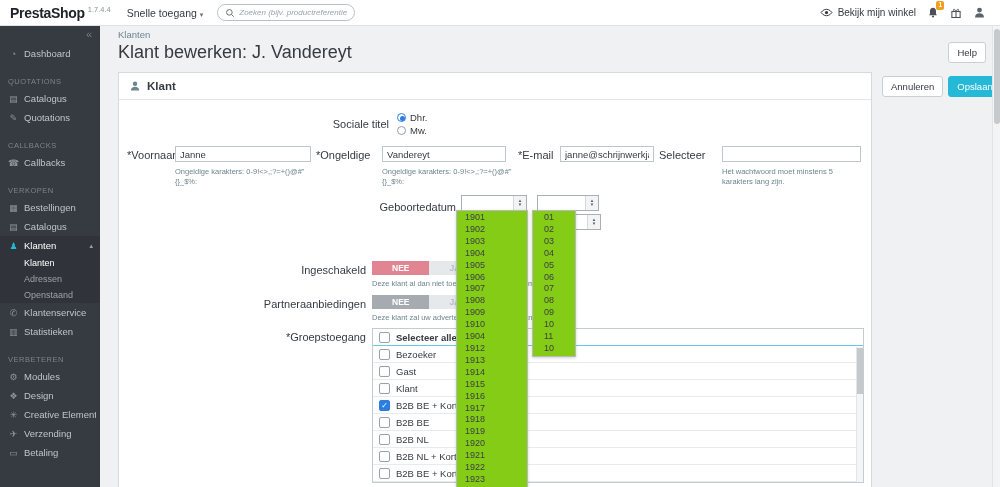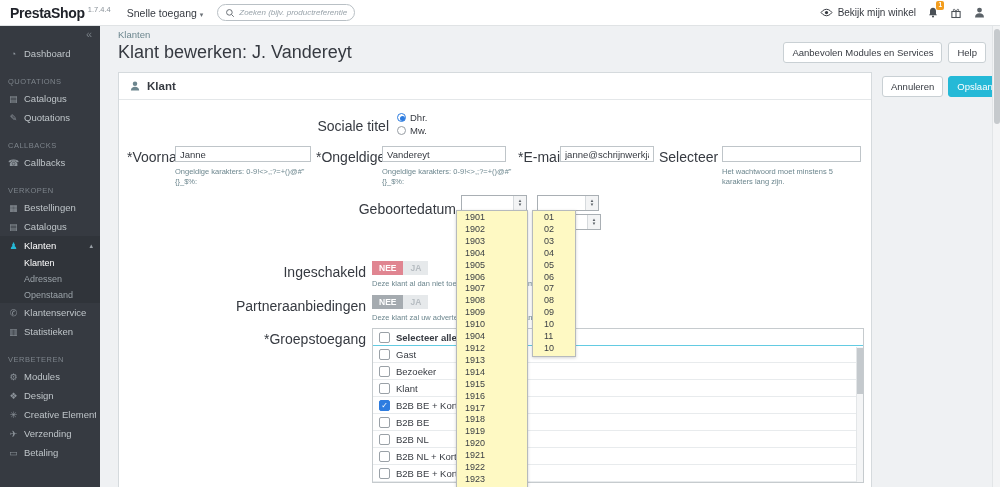--- a/index.html
+++ b/index.html
@@ -47,21 +47,21 @@
   .btn { background:#fff; border:1px solid #c9d0d4; border-radius:3px; font-size:9.5px; color:#363a41; padding:4px 8px; cursor:pointer; font-family:inherit; white-space:nowrap; }
   .btn-primary { background:#25b9d7; border-color:#25b9d7; color:#fff; }
 
   .body-row { display:flex; align-items:flex-start; margin:9px 14px 0 18px; gap:10px; }
   .panel { background:#fff; border:1px solid #d5dadd; flex:0 0 754px; width:754px; min-height:600px; position:relative; }
   .panel-head { display:flex; align-items:center; gap:6px; padding:7px 10px; border-bottom:1px solid #e4e7e9; font-size:11.5px; font-weight:bold; color:#363a41; }
   .side-actions { display:flex; gap:5px; margin-top:4px; }
 
   .panel-body { position:relative; padding-top:12px; font-size:10px; }
   .form-row { display:flex; align-items:flex-start; margin-bottom:10px; }
-  .form-label { text-align:right; font-size:14px; color:#363a41; padding-top:3px; flex:0 0 auto; }
+  .form-label { text-align:right; font-size:11px; color:#363a41; padding-top:3px; flex:0 0 auto; }
   .hint { font-size:7.5px; color:#6c868e; line-height:9.5px; }
 
   
   .lbl-social { width:270px; padding-top:6px; }
   .radio-group { margin-left:8px; display:flex; flex-direction:column; gap:2px; }
   .radio-row { display:flex; align-items:center; font-size:9.5px; cursor:pointer; }
   .radio { width:9px; height:9px; border:1px solid #979da3; border-radius:50%; display:inline-block; margin-right:4px; background:#fff; position:relative; }
   .radio[data-sel="true"] { border-color:#2d7ce0; }
   .radio[data-sel="true"]::after { content:""; position:absolute; left:2px; top:2px; width:5px; height:5px; border-radius:50%; background:#2d7ce0; }
 
@@ -74,39 +74,39 @@
   
   .row-birth { position:relative; height:40px; margin-bottom:26px; }
   .lbl-birth { position:absolute; left:0; top:3px; width:337px; text-align:right; }
   .sel-box { position:absolute; height:16px; border:1px solid #a9afb4; background:#fff; display:flex; align-items:center; font-size:9px; color:#363a41; padding-left:4px; cursor:pointer; }
   .spin { margin-left:auto; width:13px; align-self:stretch; display:flex; flex-direction:column; align-items:center; justify-content:center; color:#5a6066; font-size:4.5px; line-height:4px; border-left:1px solid #d6dadd; background:#f3f4f5; }
 
   
   .lbl-toggle { width:247px; }
   .toggle-wrap { margin-left:6px; }
   .switch { display:inline-flex; cursor:pointer; }
-  .switch span { padding:2px 7px; font-size:8.5px; font-weight:bold; line-height:10px; }
+  .switch span { padding:2px 20px; font-size:8.5px; font-weight:bold; line-height:10px; }
   .switch .no { color:#fff; background:#e08591; }
   .switch.gray .no { background:#a5abb0; }
   .switch .yes { background:#e6e9eb; color:#b6bcc1; }
   .toggle-wrap .hint { margin-top:4px; }
   .row-enabled, .row-partner { margin-bottom:6px; }
 
   
   .grp-table { margin-left:6px; width:492px; border:1px solid #c6cbce; background:#fff; position:relative; }
   .grp-row { display:flex; align-items:center; height:17px; border-bottom:1px solid #e8ebed; padding-left:6px; gap:6px; font-size:9.5px; color:#363a41; cursor:pointer; }
   .grp-row[data-header="true"] { font-weight:bold; border-bottom:1px solid #63cbe2; }
   .checkbox { width:11px; height:11px; border:1px solid #9aa1a7; border-radius:2px; background:#fff; display:flex; align-items:center; justify-content:center; font-size:8px; color:#fff; flex:0 0 auto; }
   .checkbox[data-checked="true"] { background:#2d7ce0; border-color:#2d7ce0; }
   .checkbox[data-checked="true"]::after { content:"✓"; }
   .grp-scroll { position:absolute; top:18px; right:0; width:7px; bottom:0; background:#f4f5f6; border-left:1px solid #e3e6e8; cursor:pointer; }
   .grp-thumb { position:absolute; top:1px; left:0; width:6px; height:46px; background:#c4c9cd; }
 
   
-  .listbox { position:absolute; background:#fef9c3; border:1px solid #b6babd; z-index:20; box-shadow:0 1px 3px rgba(0,0,0,.18); padding:1px 0; }
+  .listbox { position:absolute; background:#84cc16; border:1px solid #b6babd; z-index:20; box-shadow:0 1px 3px rgba(0,0,0,.18); padding:1px 0; }
   .listbox .opt { font-size:9px; color:#3c4045; line-height:11.9px; padding-left:8px; cursor:pointer; }
   .listbox.years { left:337px; top:137px; width:72px; }
   .listbox.months { left:413px; top:137px; width:44px; }
   .listbox.months .opt { padding-left:11px; }
 
   
   .page-scrollbar { position:absolute; right:0; top:26px; width:8px; bottom:0; background:#f3f4f5; border-left:1px solid #e2e5e7; z-index:40; cursor:pointer; }
   .page-thumb { position:absolute; top:3px; left:1px; width:6px; height:95px; background:#c6cacd; border-radius:3px; }
 </style>
 </head>
@@ -290,21 +290,20 @@
           </div>
       </div>
     </div>
 </div>
 
 <div class="content">
   <div class="breadcrumb">Klanten</div>
   <div class="page-head">
     <div class="page-title">Klant bewerken: J. Vandereyt</div>
     <div class="head-buttons">
-      <button class="btn">Aanbevolen Modules en Services</button>
       <button class="btn">Help</button>
     </div>
   </div>
 
   <div class="body-row">
 
     <div class="panel">
       <div class="panel-head">
         <svg width="12" height="12" viewBox="0 0 16 16">
             <circle cx="8" cy="5" r="3" fill="#6c868e"></circle>
@@ -397,26 +396,26 @@
           <div class="grp-table">
             <div>
 
                 <div class="grp-row" data-header="true">
                   <span class="checkbox"></span>
                   <span>Selecteer alles</span>
                 </div>
 
                 <div class="grp-row">
                   <span class="checkbox"></span>
+                  <span>Bezoeker</span>
+                </div>
+
+                <div class="grp-row">
+                  <span class="checkbox"></span>
                   <span>Gast</span>
-                </div>
-
-                <div class="grp-row">
-                  <span class="checkbox"></span>
-                  <span>Bezoeker</span>
                 </div>
 
                 <div class="grp-row">
                   <span class="checkbox"></span>
                   <span>Klant</span>
                 </div>
 
                 <div class="grp-row">
                   <span class="checkbox" data-checked="true"></span>
                   <span>B2B BE + Korting</span>

